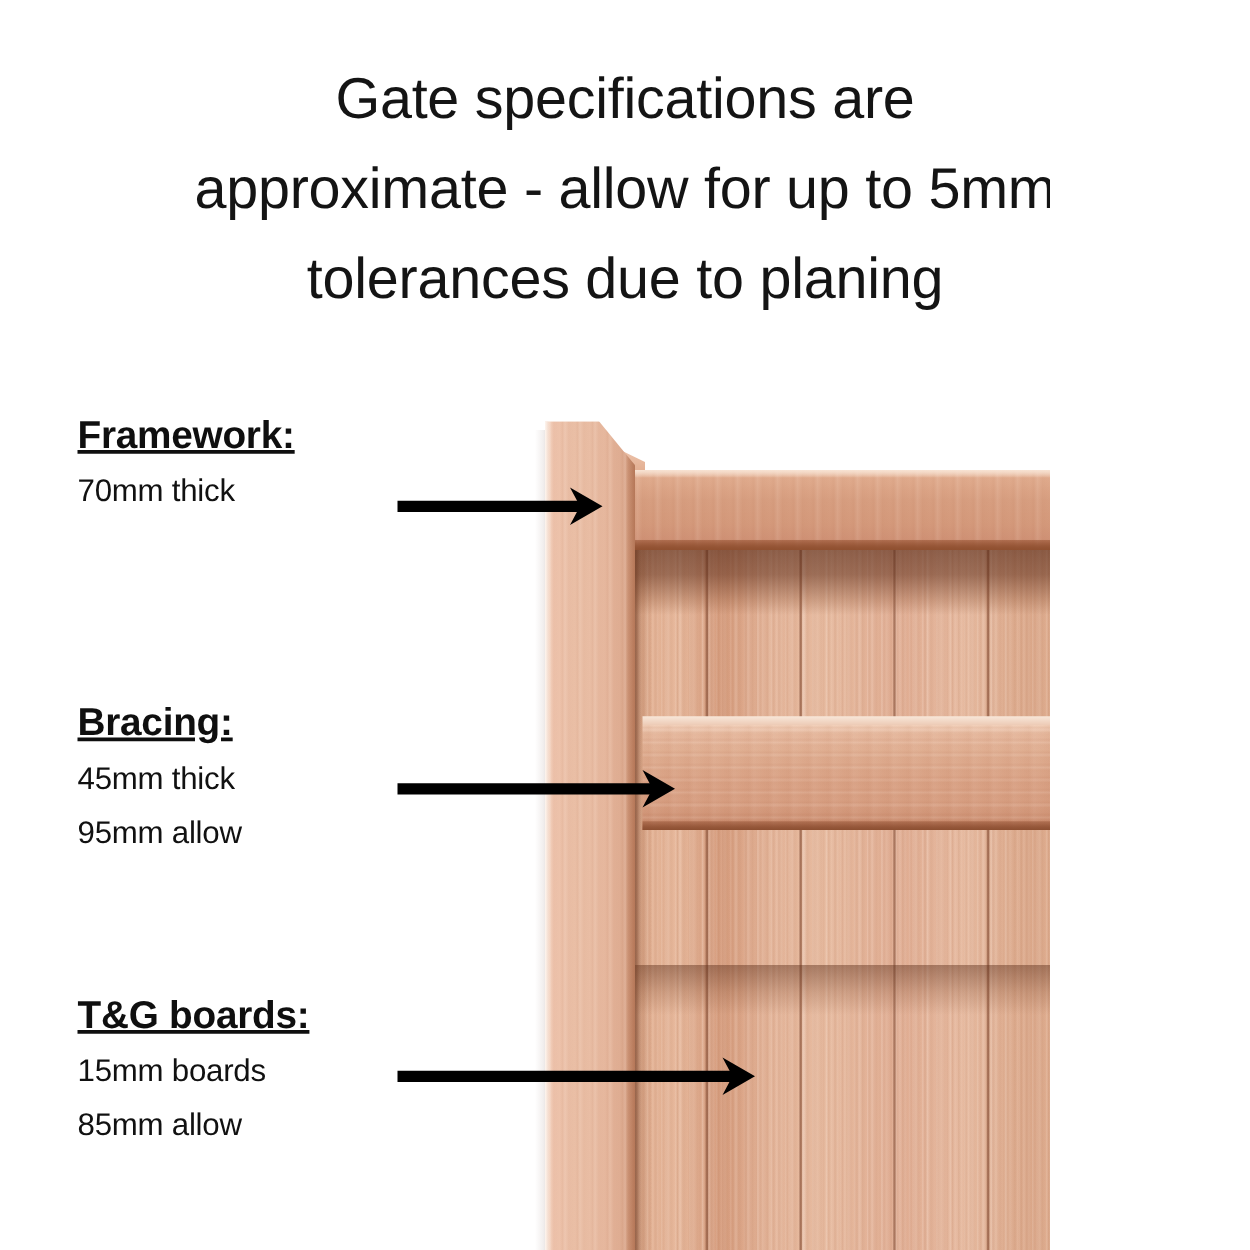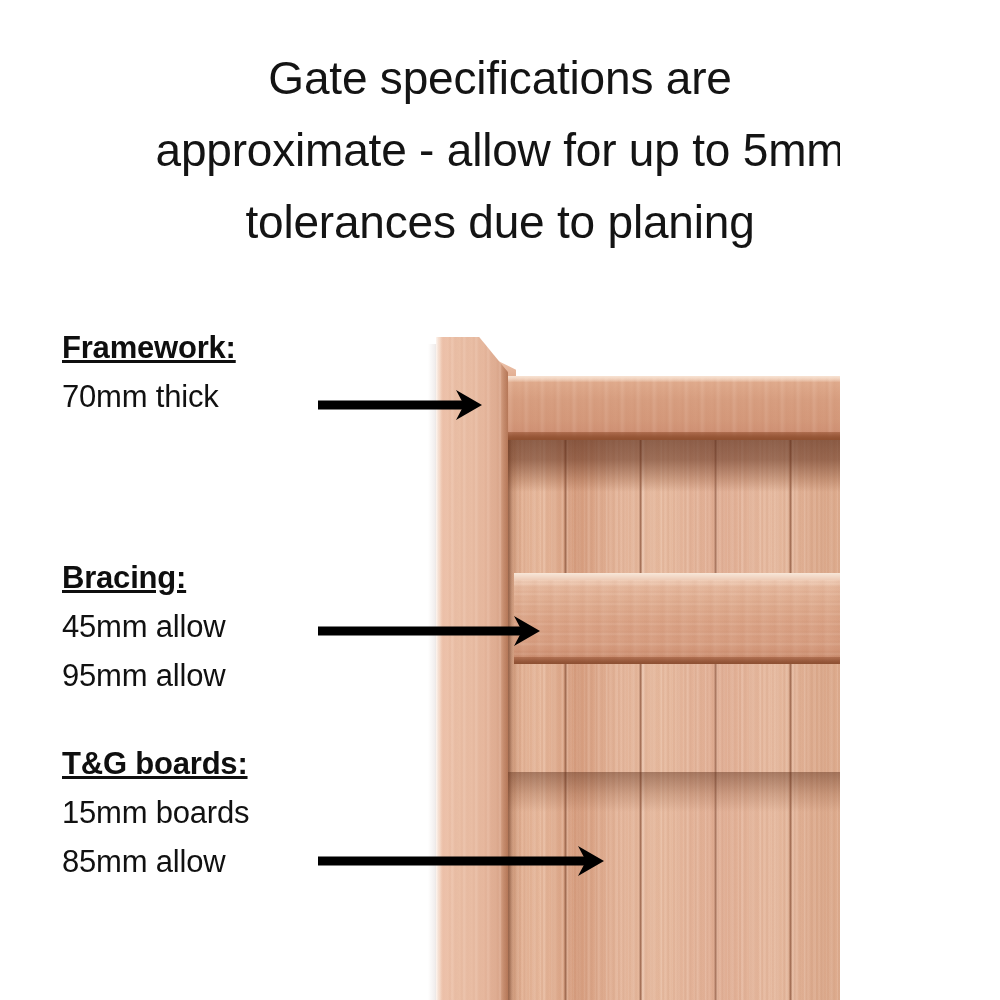--- a/index.html
+++ b/index.html
@@ -42,32 +42,32 @@
   .callout-title {
     font-size: 31px;
     font-weight: 700;
     line-height: 1.0;
     letter-spacing: -0.2px;
     color: #0f0f0f;
     margin-bottom: 18px;
     text-decoration: underline;
   }
   .callout-line {
-    font-size: 31px;
+    font-size: 25px;
     font-weight: 300;
     line-height: 1.0;
     letter-spacing: -0.2px;
     color: #111111;
     margin-bottom: 18px;
   }
   .callout-line:last-child { margin-bottom: 0; }
 
   #callout-framework { top: 332px; }
   #callout-bracing   { top: 562px; }
-  #callout-tg        { top: 748px; }
+  #callout-tg        { top: 796px; }
 
   
   .arrow-svg {
     position: absolute;
     overflow: visible;
     pointer-events: none;
   }
   #arrow-framework { left: 318px; top: 385px;  width: 170px; height: 40px; }
   #arrow-bracing   { left: 318px; top: 611px;  width: 228px; height: 40px; }
   #arrow-tg        { left: 318px; top: 841px;  width: 292px; height: 40px; }
@@ -363,21 +363,21 @@
     <div class="callout-line">70mm thick</div>
   </div>
 
   <svg class="arrow-svg" id="arrow-framework" viewBox="0 0 170 40">
     <line x1="0" y1="20" x2="152" y2="20" stroke="#000000" stroke-width="9"></line>
     <path d="M 138 5 L 164 20 L 138 35 L 146 20 Z" fill="#000000"></path>
   </svg>
 
   <div class="callout" id="callout-bracing">
     <div class="callout-title">Bracing:</div>
-    <div class="callout-line">45mm allow</div>
+    <div class="callout-line">45mm thick</div>
     <div class="callout-line">95mm allow</div>
   </div>
 
   <svg class="arrow-svg" id="arrow-bracing" viewBox="0 0 228 40">
     <line x1="0" y1="20" x2="210" y2="20" stroke="#000000" stroke-width="9"></line>
     <path d="M 196 5 L 222 20 L 196 35 L 204 20 Z" fill="#000000"></path>
   </svg>
 
   <div class="callout" id="callout-tg">
     <div class="callout-title">T&amp;G boards:</div>

